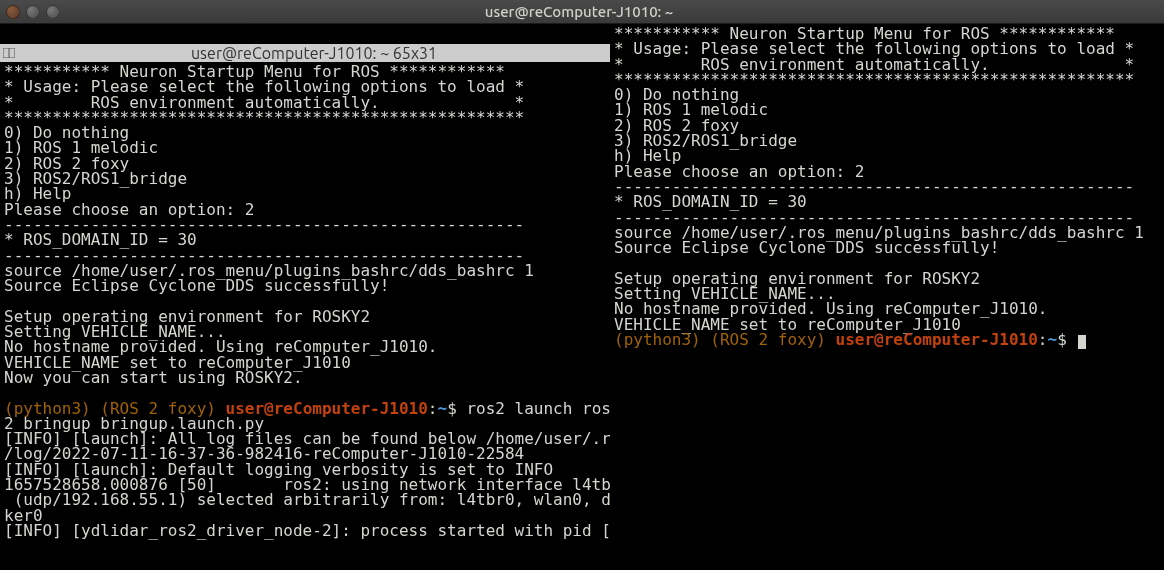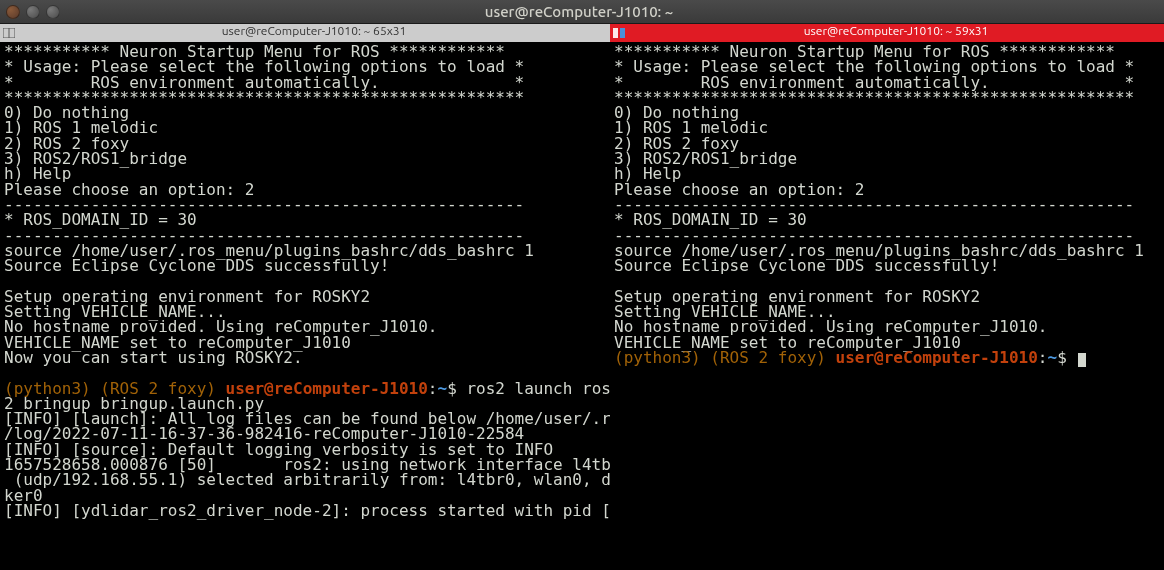--- a/index.html
+++ b/index.html
@@ -39,22 +39,23 @@
     flex-direction: column;
     background: #000;
   }
   .pane-left { width: 610px; }
   .pane-right { width: 554px; }
   
   .pane-header {
     height: 18px;
     display: flex;
     align-items: flex-start;
-    font-size: 12px;
+    font-size: 16px;
     font-family: 'Ubuntu', sans-serif;
+    margin-top: 20px;
   }
   .pane-header.inactive {
     background: #cccccc;
     color: #333;
   }
   .pane-header.active {
     background: #e01b24;
     color: #fff;
   }
   .pane-icon {
@@ -132,37 +133,28 @@
 <span>Setup operating environment for ROSKY2</span>
 <span>Setting VEHICLE_NAME...</span>
 <span>No hostname provided. Using reComputer_J1010.</span>
 <span>VEHICLE_NAME set to reComputer_J1010</span>
 <span>Now you can start using ROSKY2.</span>
 
 <span class="prompt-env">(python3) (ROS 2 foxy) </span><span class="prompt-user">user@reComputer-J1010</span><span>:</span><span class="prompt-path">~</span><span>$ </span><span class="prompt-cmd">ros2 launch rosky
 2_bringup bringup.launch.py</span>
 <span>[INFO] [launch]: All log files can be found below /home/user/.ros
 /log/2022-07-11-16-37-36-982416-reComputer-J1010-22584</span>
-<span>[INFO] [source]: Default logging verbosity is set to INFO</span>
+<span>[INFO] [launch]: Default logging verbosity is set to INFO</span>
 <span>1657528658.000876 [50]       ros2: using network interface l4tbr0
  (udp/192.168.55.1) selected arbitrarily from: l4tbr0, wlan0, doc
 ker0</span>
 <span>[INFO] [ydlidar_ros2_driver_node-2]: process started with pid [38</span></div>
   </div>
 
   <div class="pane pane-right">
-    <div class="pane-header active">
-      <span class="pane-icon">
-        <svg width="12" height="10" viewBox="0 0 12 10">
-            <rect x="0" y="0" width="5" height="10" fill="#fff" opacity="0.9"></rect>
-            <rect x="7" y="0" width="5" height="10" fill="#4a90d9"></rect>
-          </svg>
-      </span>
-      <span class="title">user@reComputer-J1010: ~ 59x31</span>
-    </div>
     <div class="terminal"><span>*********** Neuron Startup Menu for ROS ************</span>
 <span>* Usage: Please select the following options to load *</span>
 <span>*        ROS environment automatically.              *</span>
 <span>******************************************************</span>
 <span>0) Do nothing</span>
 <span>1) ROS 1 melodic</span>
 <span>2) ROS 2 foxy</span>
 <span>3) ROS2/ROS1_bridge</span>
 <span>h) Help</span>
 <span>Please choose an option: 2</span>

